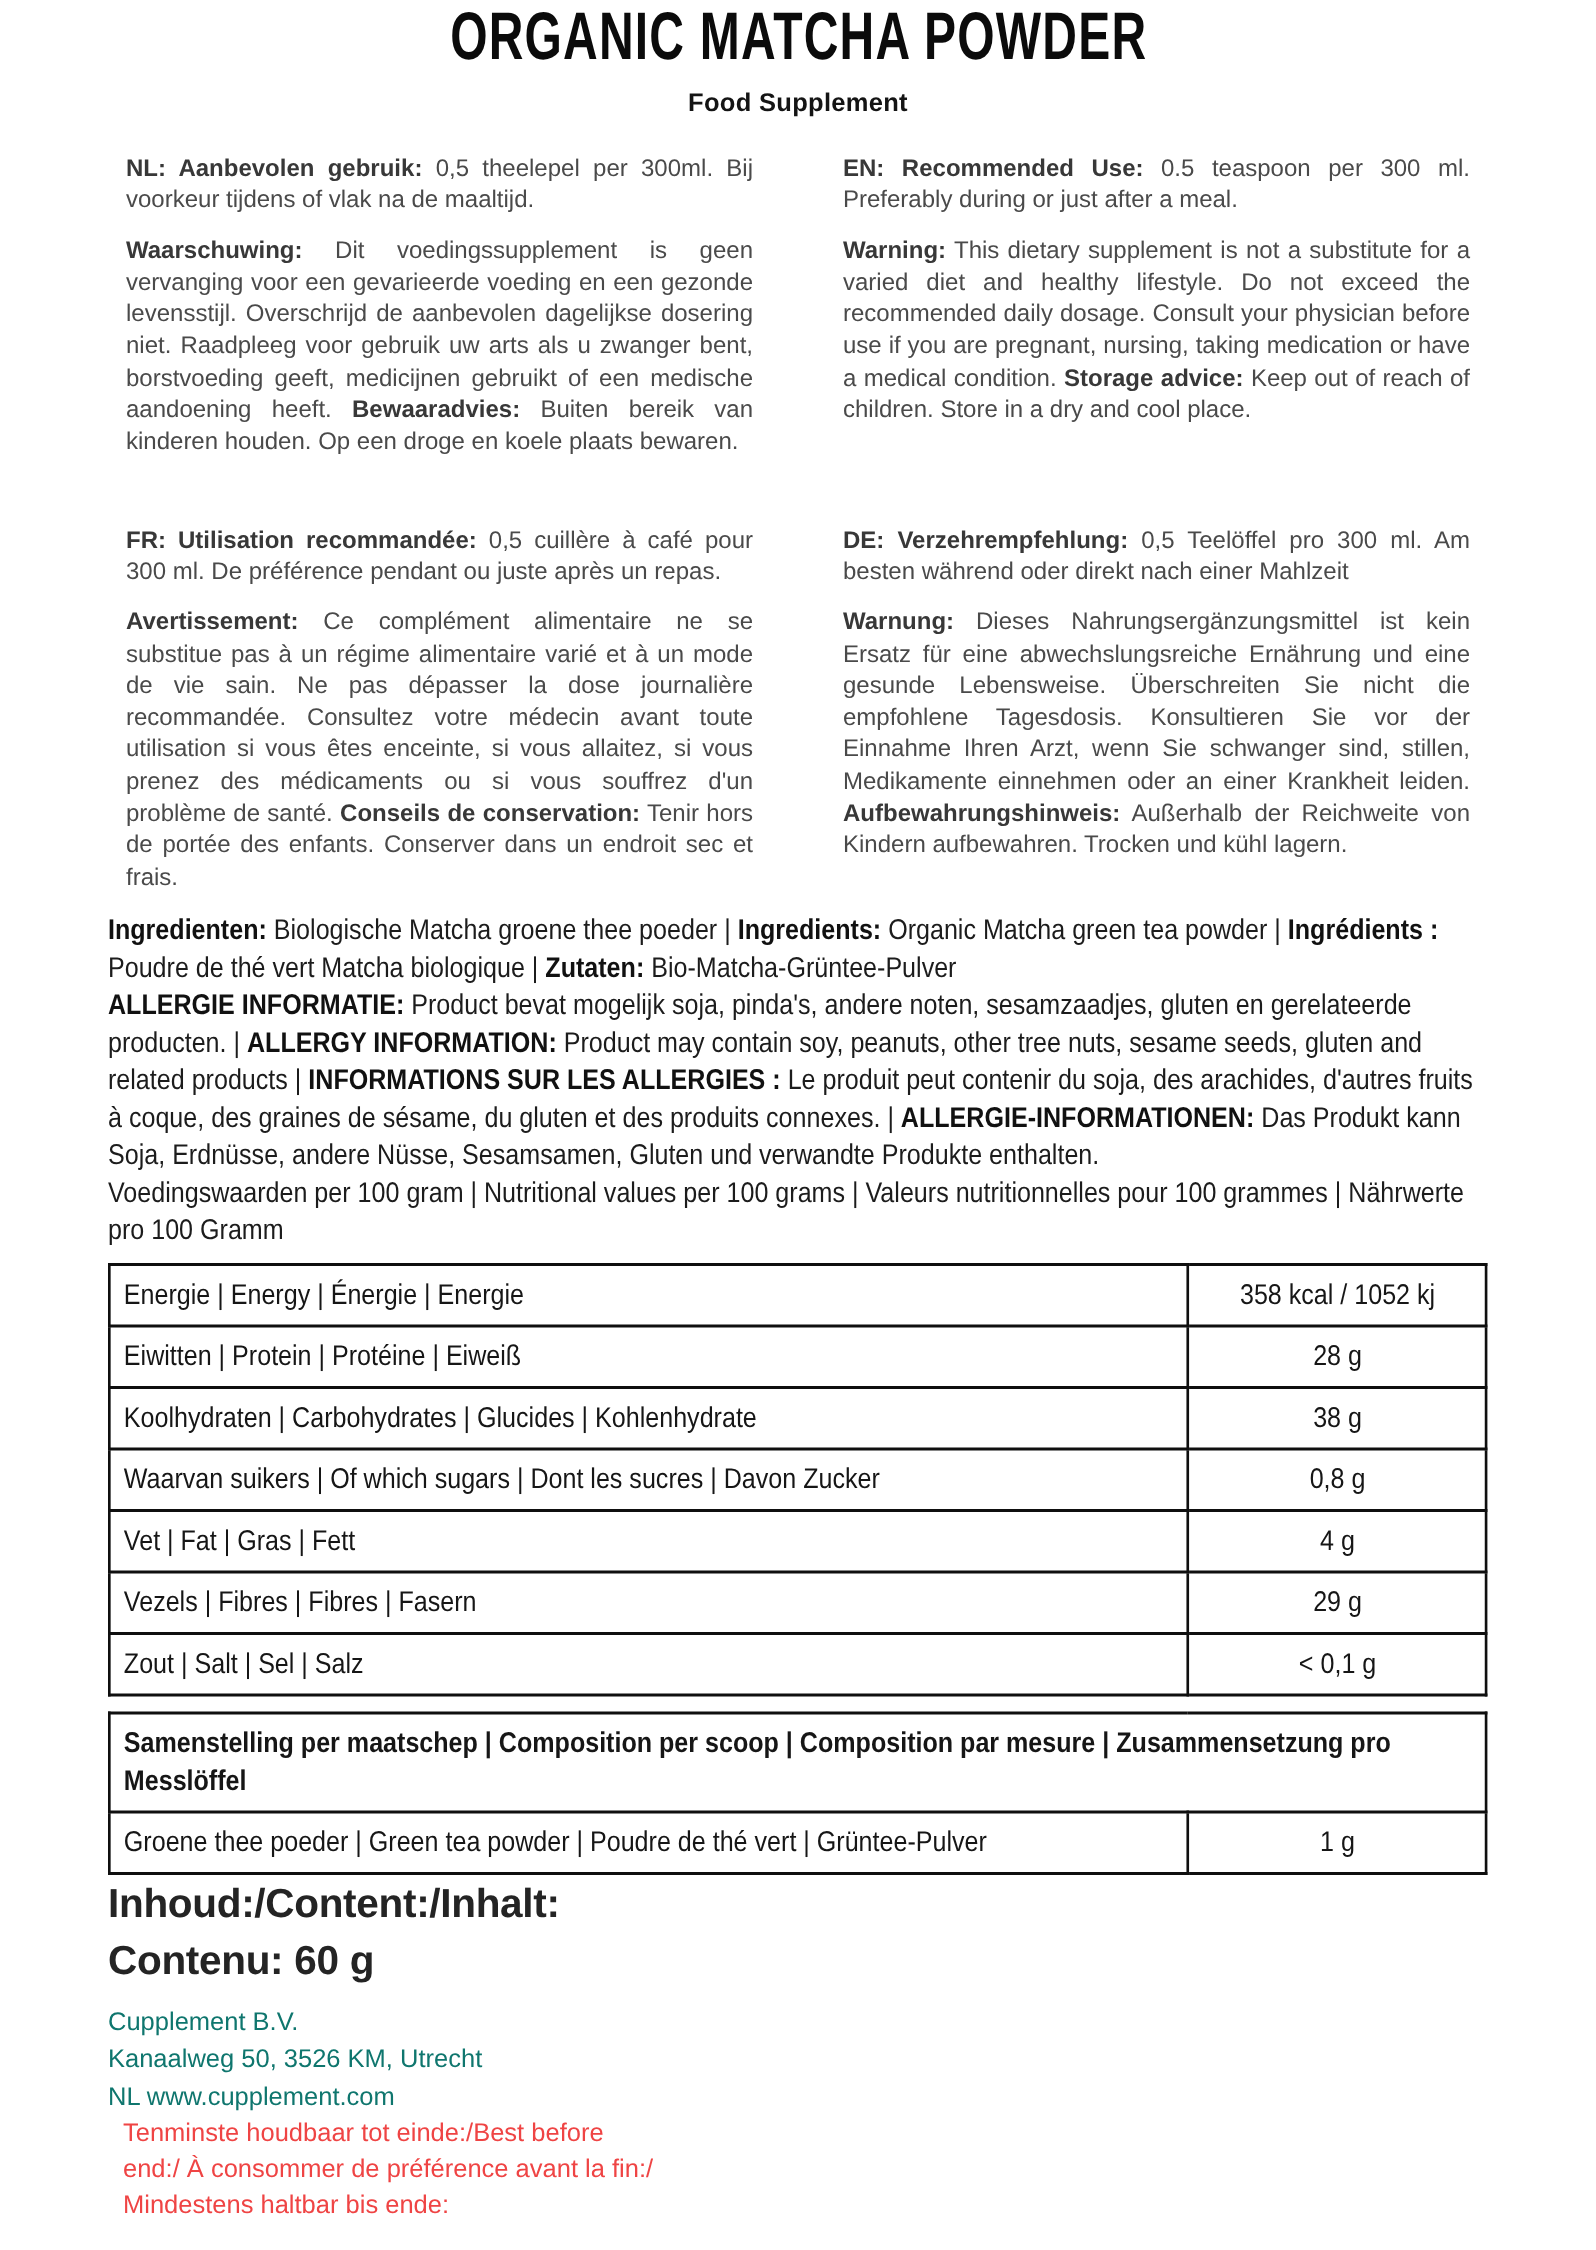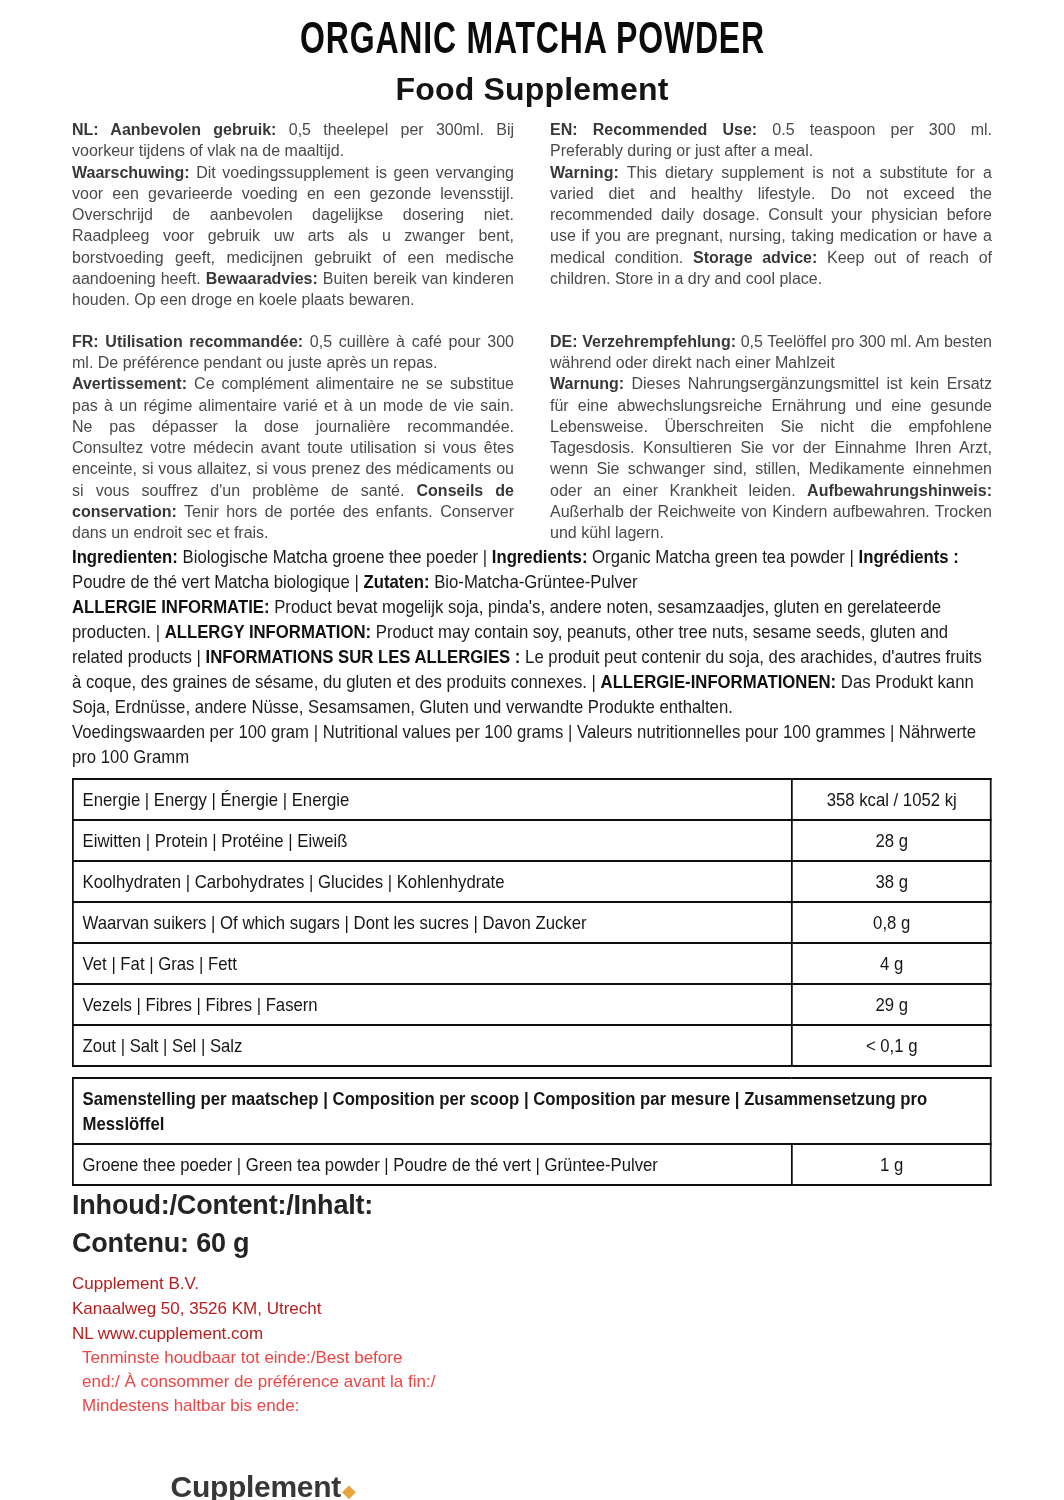--- a/index.html
+++ b/index.html
@@ -1,51 +1,51 @@
 <!DOCTYPE html>
 <html><head>
 <meta charset="utf-8">
 <style>
   * { box-sizing: border-box; }
   html, body { margin: 0; padding: 0; }
   body {
     width: 1064px; height: 1500px; background: #ffffff; overflow: hidden;
     font-family: "Liberation Sans", "DejaVu Sans", sans-serif; color: #1d1d1d;
   }
-  .page { width: 1064px; height: 1500px; padding: 14px 72px 20px; display: flex; flex-direction: column; }
+  .page { width: 1064px; height: 1500px; padding: 2px 72px 20px; display: flex; flex-direction: column; }
 
   .title-row { text-align: center; line-height: 46px; flex-shrink: 0; }
   .title { display: inline-block; font-size: 40px; font-weight: 700; color: #0b0b0b;
            letter-spacing: 1px; transform: scale(0.80, 1.12); white-space: nowrap; }
-  .subtitle { text-align: center; font-size: 32px; font-weight: 700; color: #141414;
+  .subtitle { text-align: center; font-size: 17px; font-weight: 700; color: #141414;
               margin-top: 2px; letter-spacing: 0.2px; flex-shrink: 0; }
 
   .cols { display: grid; grid-template-columns: 1fr 1fr; column-gap: 36px; row-gap: 20px;
           margin-top: 11px; flex-shrink: 0; }
-  .lang p { margin: 0; text-align: justify; font-size: 16px; line-height: 21.3px; color: #4a4a4a; }
+  .lang p { margin: 12px; text-align: justify; font-size: 16px; line-height: 21.3px; color: #4a4a4a; }
   .lang .b { font-weight: 700; color: #383838; }
 
   .cond-wrap { width: 113.64%; transform: scaleX(0.88); transform-origin: 0 0; flex-shrink: 0;
                font-size: 19px; line-height: 25px; color: #1c1c1c; }
   .cond-wrap .b { font-weight: 700; color: #111; }
   p.cond { margin: 0; }
   .ingredients { margin-top: 15px; }
   .allergy { margin-top: 14px; }
   .nutri-intro { margin-top: 14px; }
 
   .tbl { width: 100%; border-collapse: collapse; margin-top: 9px; }
   .tbl td { border: 2px solid #0f0f0f; padding: 7px 10px; color: #161616; }
   .tbl td.val { width: 226px; text-align: center; }
   .tbl td.hdr { font-weight: 700; }
   .comp { margin-top: 10px; }
 
   .footer { display: flex; margin-top: auto; align-items: flex-start; flex-shrink: 0; flex-direction: column; }
   .f-left { width: 340px; flex-shrink: 0; }
   .content-amount { font-size: 27px; font-weight: 700; line-height: 38px; color: #242424; letter-spacing: -0.2px; }
-  .company { margin-top: 9px; font-size: 17px; line-height: 25px; color: #b91c1c; }
+  .company { margin-top: 9px; font-size: 17px; line-height: 25px; color: #0f766e; }
   .f-mid { width: 372px; flex-shrink: 0; padding-left: 10px; display: flex; flex-direction: column; align-self: stretch; min-height: 158px; }
   .best-before { font-size: 17px; line-height: 24px; color: #ef4444; }
   .logo { margin-top: auto; text-align: center; font-size: 30px; font-weight: 700; color: #373737; letter-spacing: -0.3px; }
   .logo .dot { font-size: 18px; margin-left: 1px; }
   .f-right { margin-left: auto; margin-right: 18px; flex-shrink: 0; }
   .barcode { position: relative; width: 200px; margin-top: 2px; }
   .bc-digits span { position: absolute; bottom: -3px; font-family: "DejaVu Sans Mono", monospace;
                     font-size: 19px; color: #0e0e0e; }
   .bc-8  { left: -6px; }
   .bc-g1 { left: 19px;  width: 66px; text-align: center; letter-spacing: 2px; }

